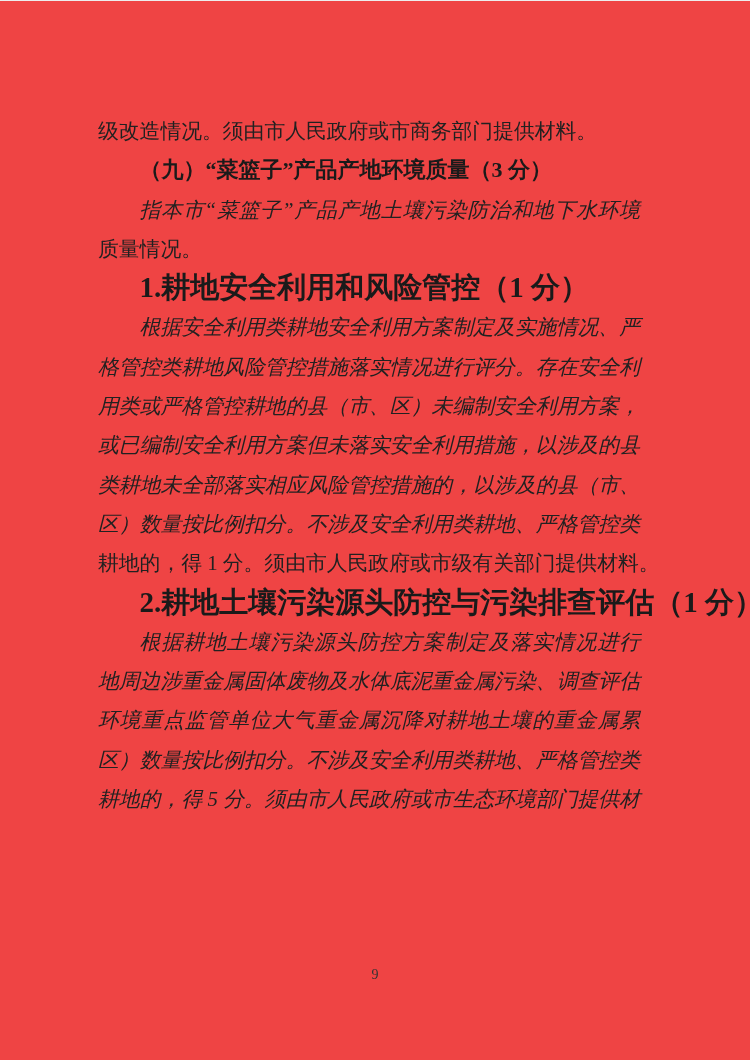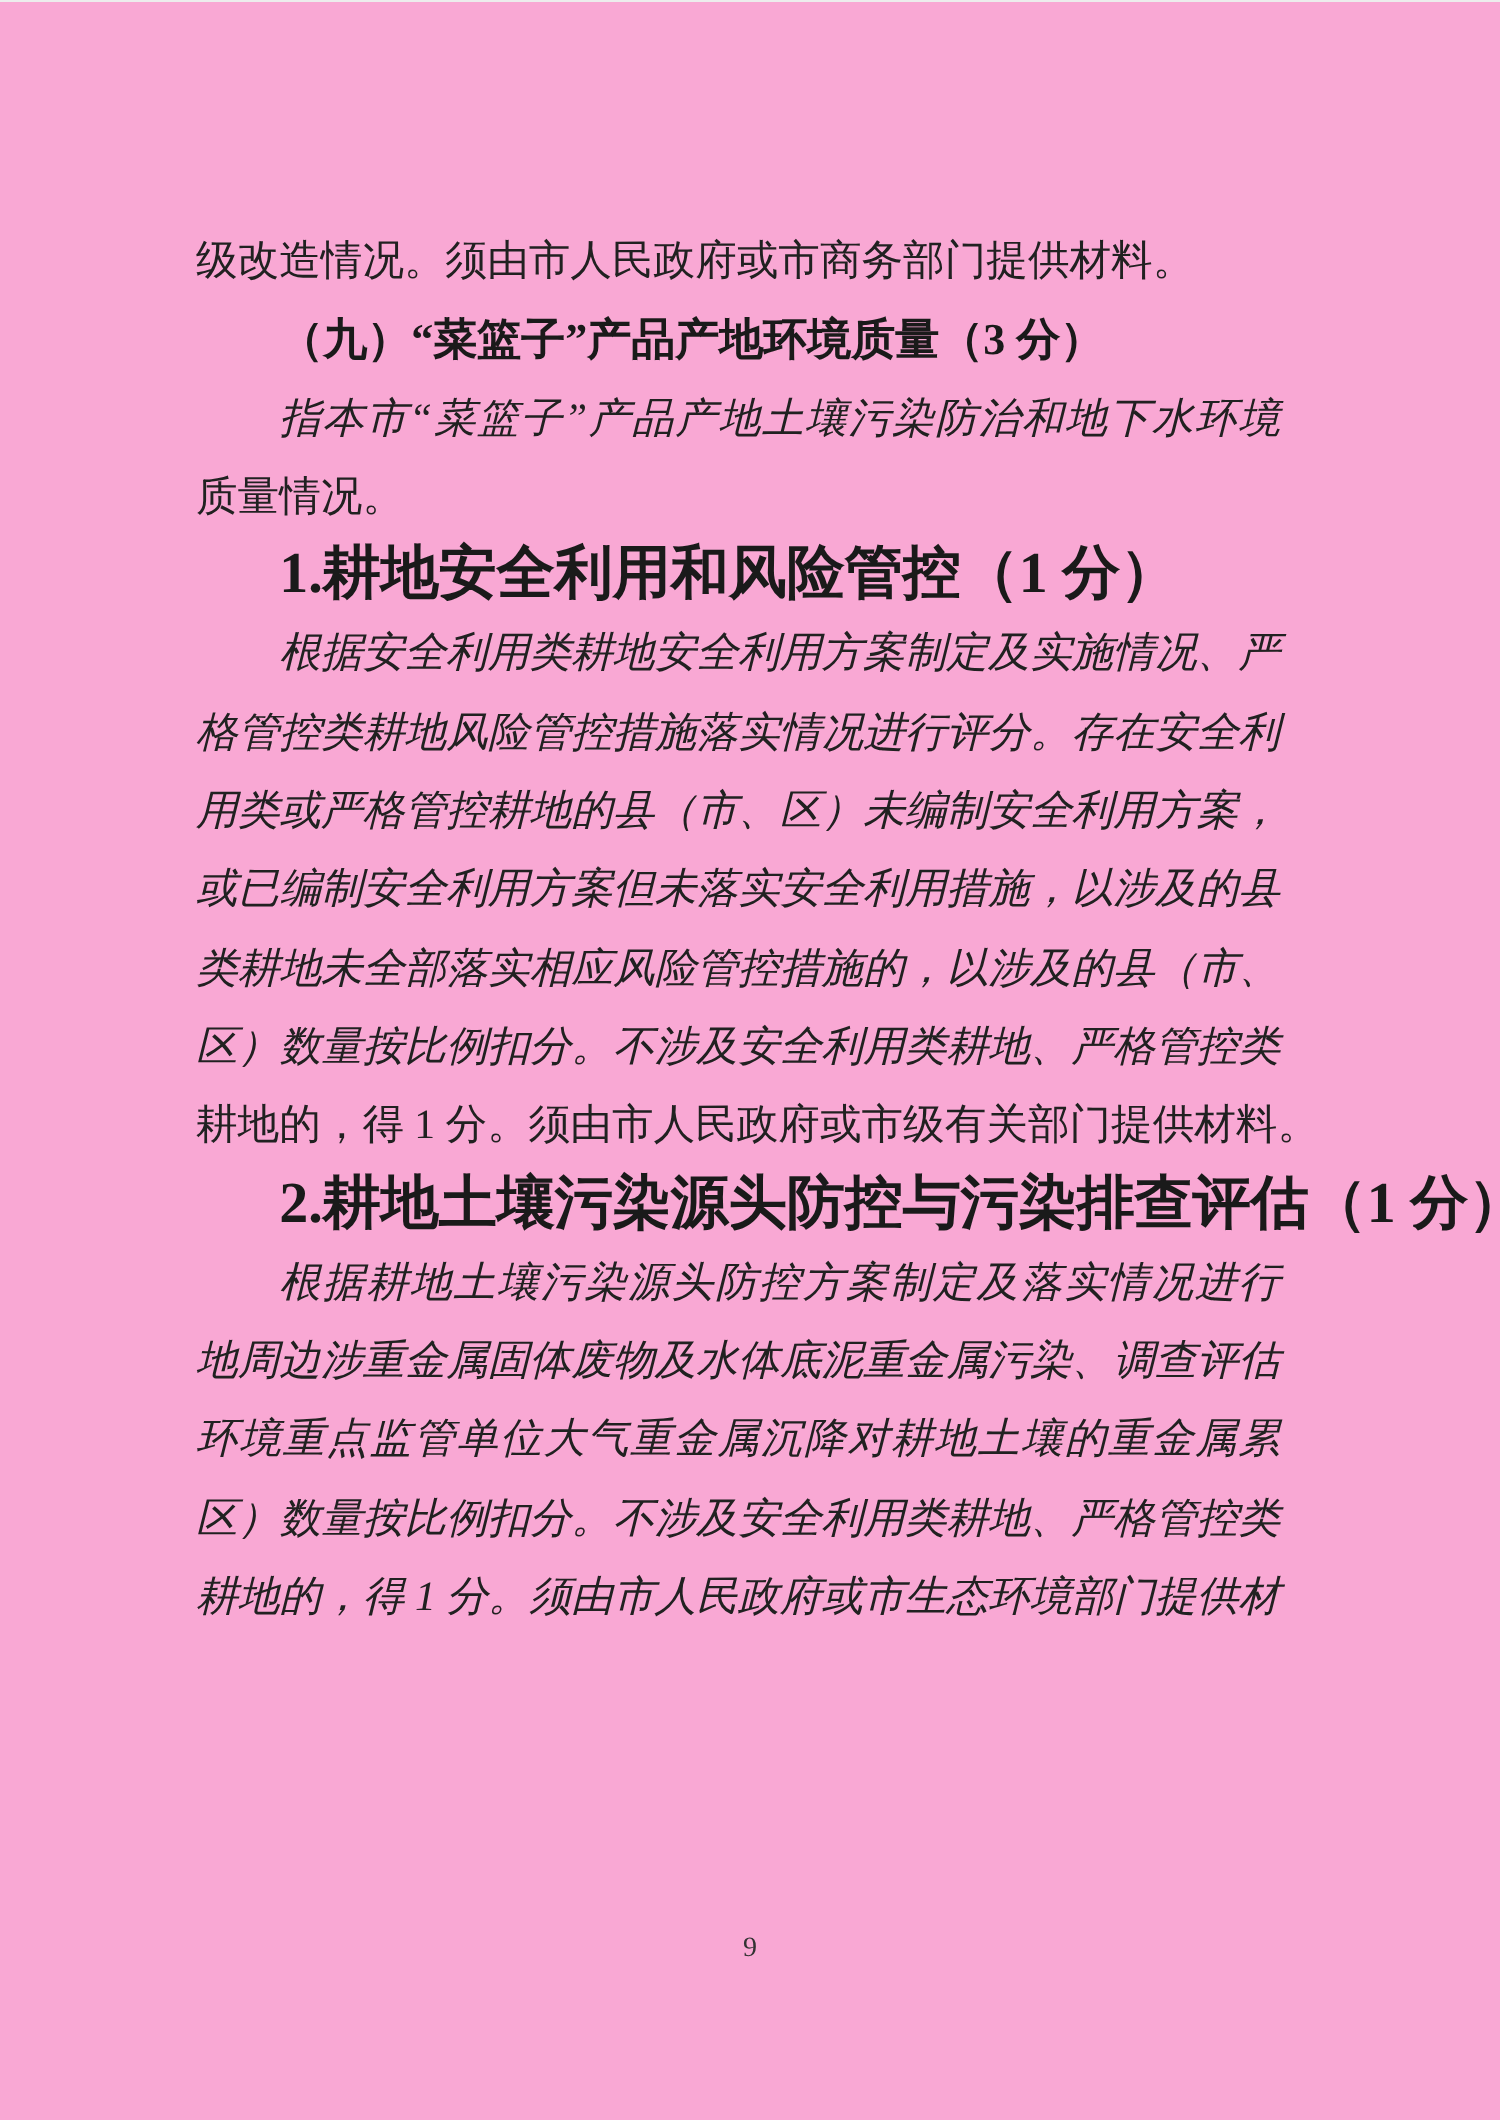--- a/index.html
+++ b/index.html
@@ -4,21 +4,21 @@
 <style>
   html, body {
     margin: 0;
     padding: 0;
     background: #ffffff;
   }
   .page {
     position: relative;
     width: 750px;
     height: 1060px;
-    background: #f9a8d4;
+    background: #ef4444;
     overflow: hidden;
     border-top: 1px solid #ededed;
     font-family: "Liberation Serif", "DejaVu Serif", serif;
     color: #212121;
   }
   .content {
     position: absolute;
     left: 98px;
     top: 110px;
     width: 542px;
@@ -96,17 +96,17 @@
         <div class="line">耕地的，得 1 分。须由市人民政府或市级有关部门提供材料。</div>
       </div>
       <div class="block h3">
         <div class="line indent">2.耕地土壤污染源头防控与污染排查评估（1 分）</div>
       </div>
       <div class="block body">
         <div class="line indent justify">根据耕地土壤污染源头防控方案制定及落实情况进行</div>
         <div class="line justify">地周边涉重金属固体废物及水体底泥重金属污染、调查评估</div>
         <div class="line justify">环境重点监管单位大气重金属沉降对耕地土壤的重金属累</div>
         <div class="line justify">区）数量按比例扣分。不涉及安全利用类耕地、严格管控类</div>
-        <div class="line justify">耕地的，得 1 分。须由市人民政府或市生态环境部门提供材</div>
+        <div class="line justify">耕地的，得 5 分。须由市人民政府或市生态环境部门提供材</div>
       </div>
     </div>
   <div class="page-number">9</div>
 </div>
 
 </body></html>

